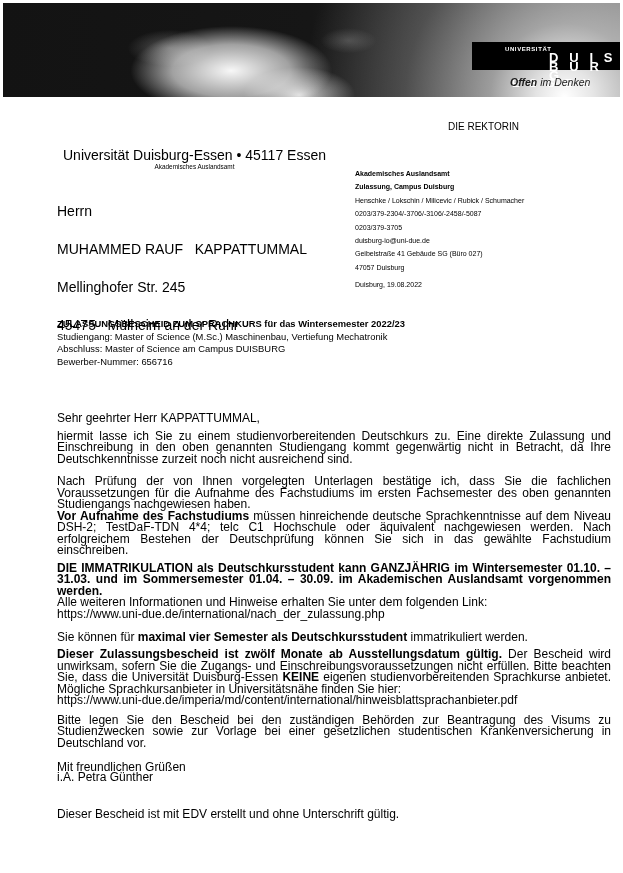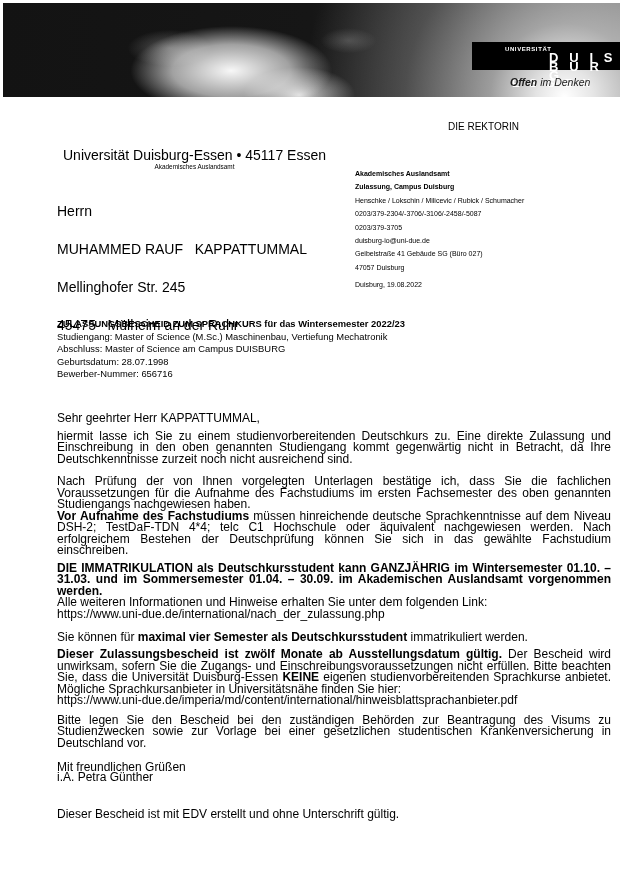--- a/index.html
+++ b/index.html
@@ -98,21 +98,20 @@
     <div>duisburg-io@uni-due.de</div>
     <div>Geibelstraße 41 Gebäude SG (Büro 027)</div>
     <div>47057 Duisburg</div>
   </div>
   <div class="date">Duisburg, 19.08.2022</div>
 
   <div class="subject">
     <div class="title">ZULASSUNGSBESCHEID ZUM SPRACHKURS für das Wintersemester 2022/23</div>
     <div>Studiengang: Master of Science (M.Sc.) Maschinenbau, Vertiefung Mechatronik</div>
     <div>Abschluss: Master of Science am Campus DUISBURG</div>
-    <div>Geburtsdatum: 28.07.1998</div>
     <div>Bewerber-Nummer: 656716</div>
   </div>
 
   <div class="body">
     <div class="greeting">Sehr geehrter Herr KAPPATTUMMAL,</div>
 
     <p class="p1">hiermit lasse ich Sie zu einem studienvorbereitenden Deutschkurs zu. Eine direkte Zulassung und Einschreibung in den oben genannten Studiengang kommt gegenwärtig nicht in Betracht, da Ihre Deutschkenntnisse zurzeit noch nicht ausreichend sind.</p>
 
     <p class="p2"><span>Nach Prüfung der von Ihnen vorgelegten Unterlagen bestätige ich, dass Sie die fachlichen Voraussetzungen für die Aufnahme des Fachstudiums im ersten Fachsemester des oben genannten Studiengangs nachgewiesen haben.</span><br><b>Vor Aufnahme des Fachstudiums</b><span> müssen hinreichende deutsche Sprachkenntnisse auf dem Niveau DSH-2; TestDaF-TDN 4*4; telc C1 Hochschule oder äquivalent nachgewiesen werden. Nach erfolgreichem Bestehen der Deutschprüfung können Sie sich in das gewählte Fachstudium einschreiben.</span></p>
 

